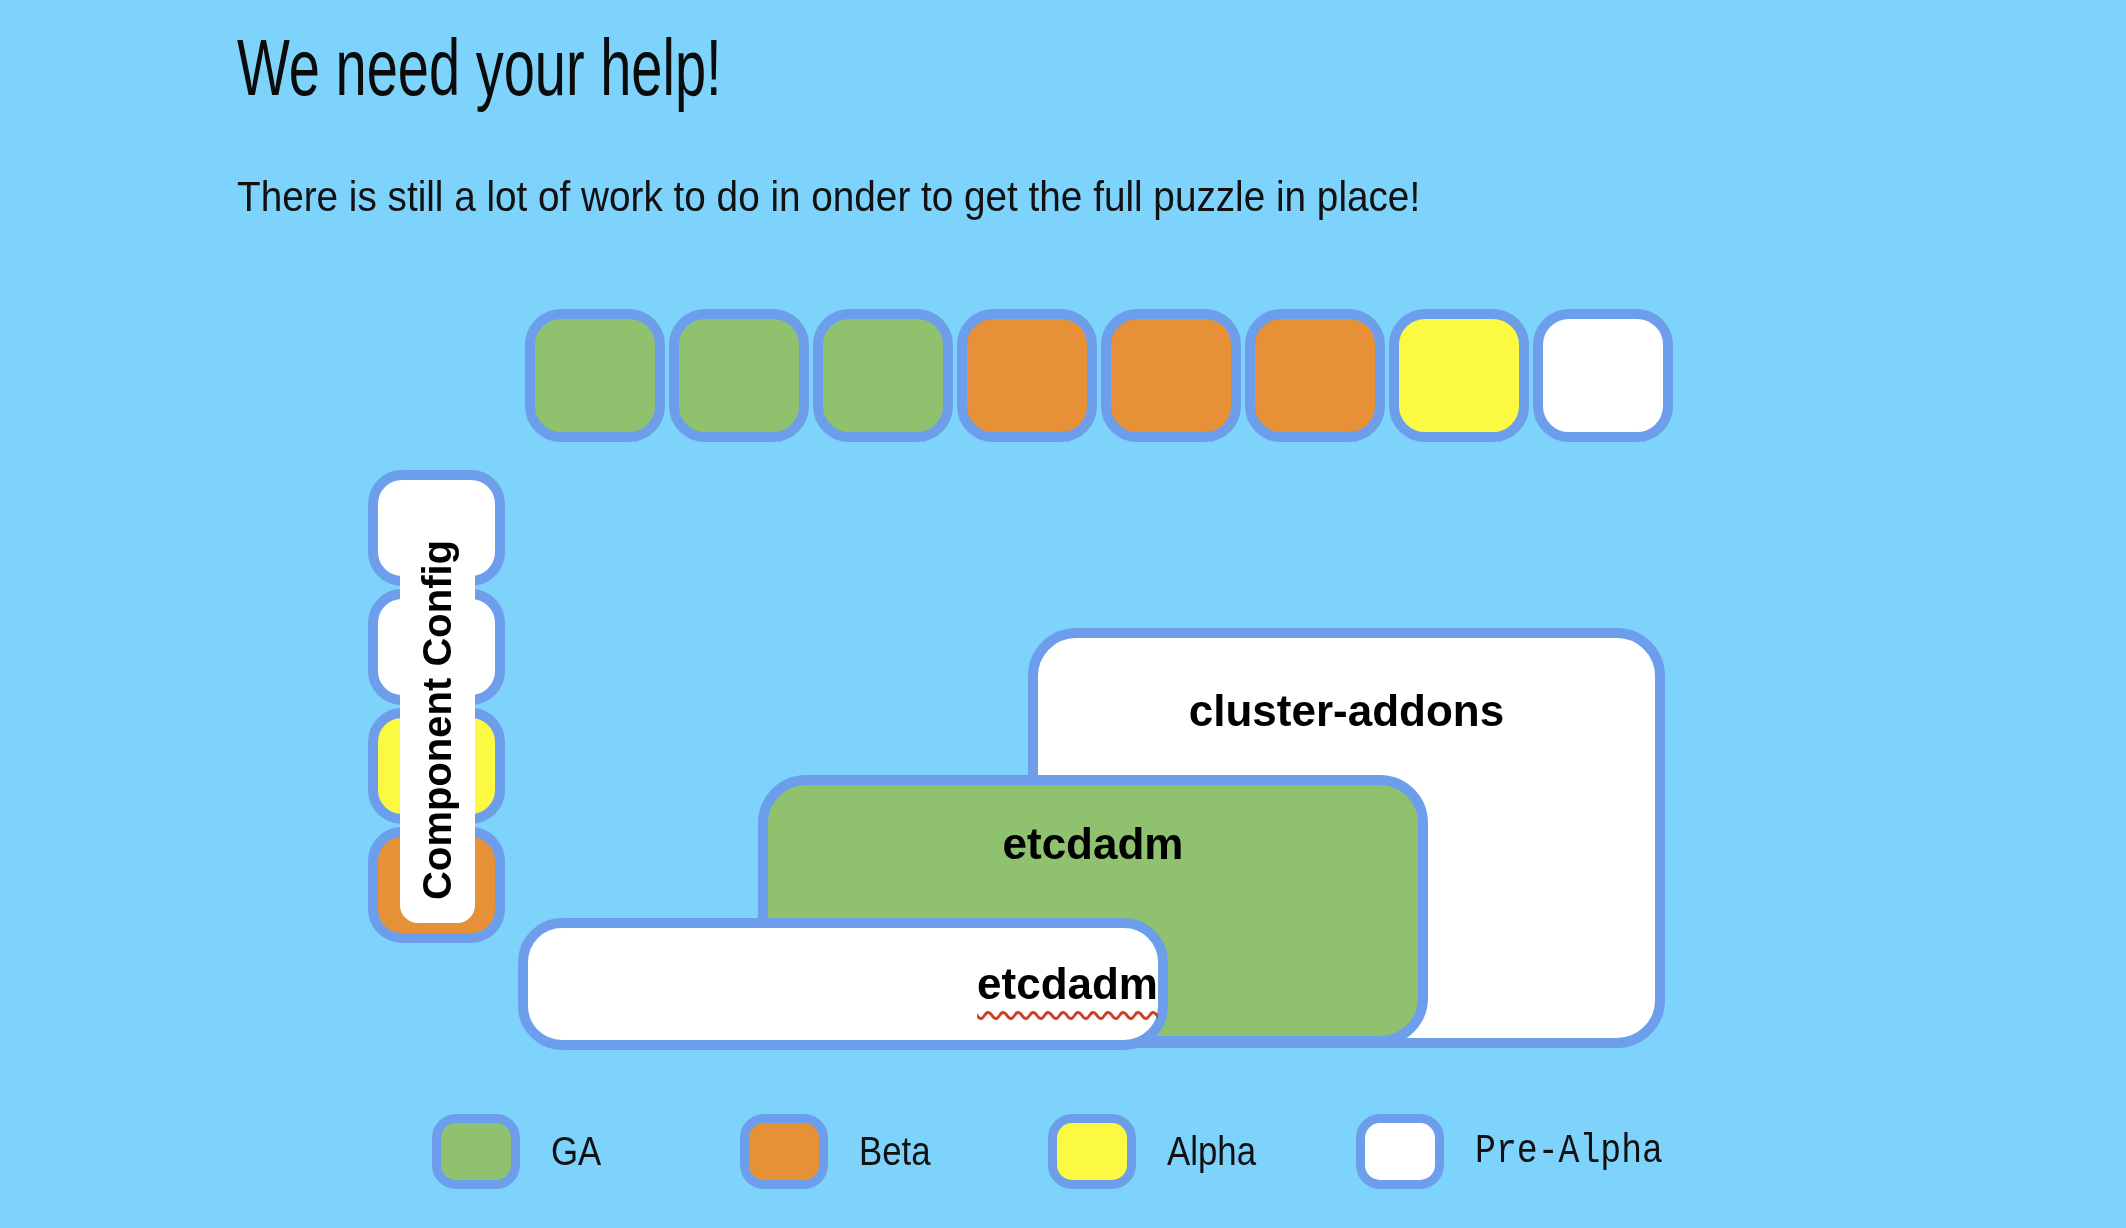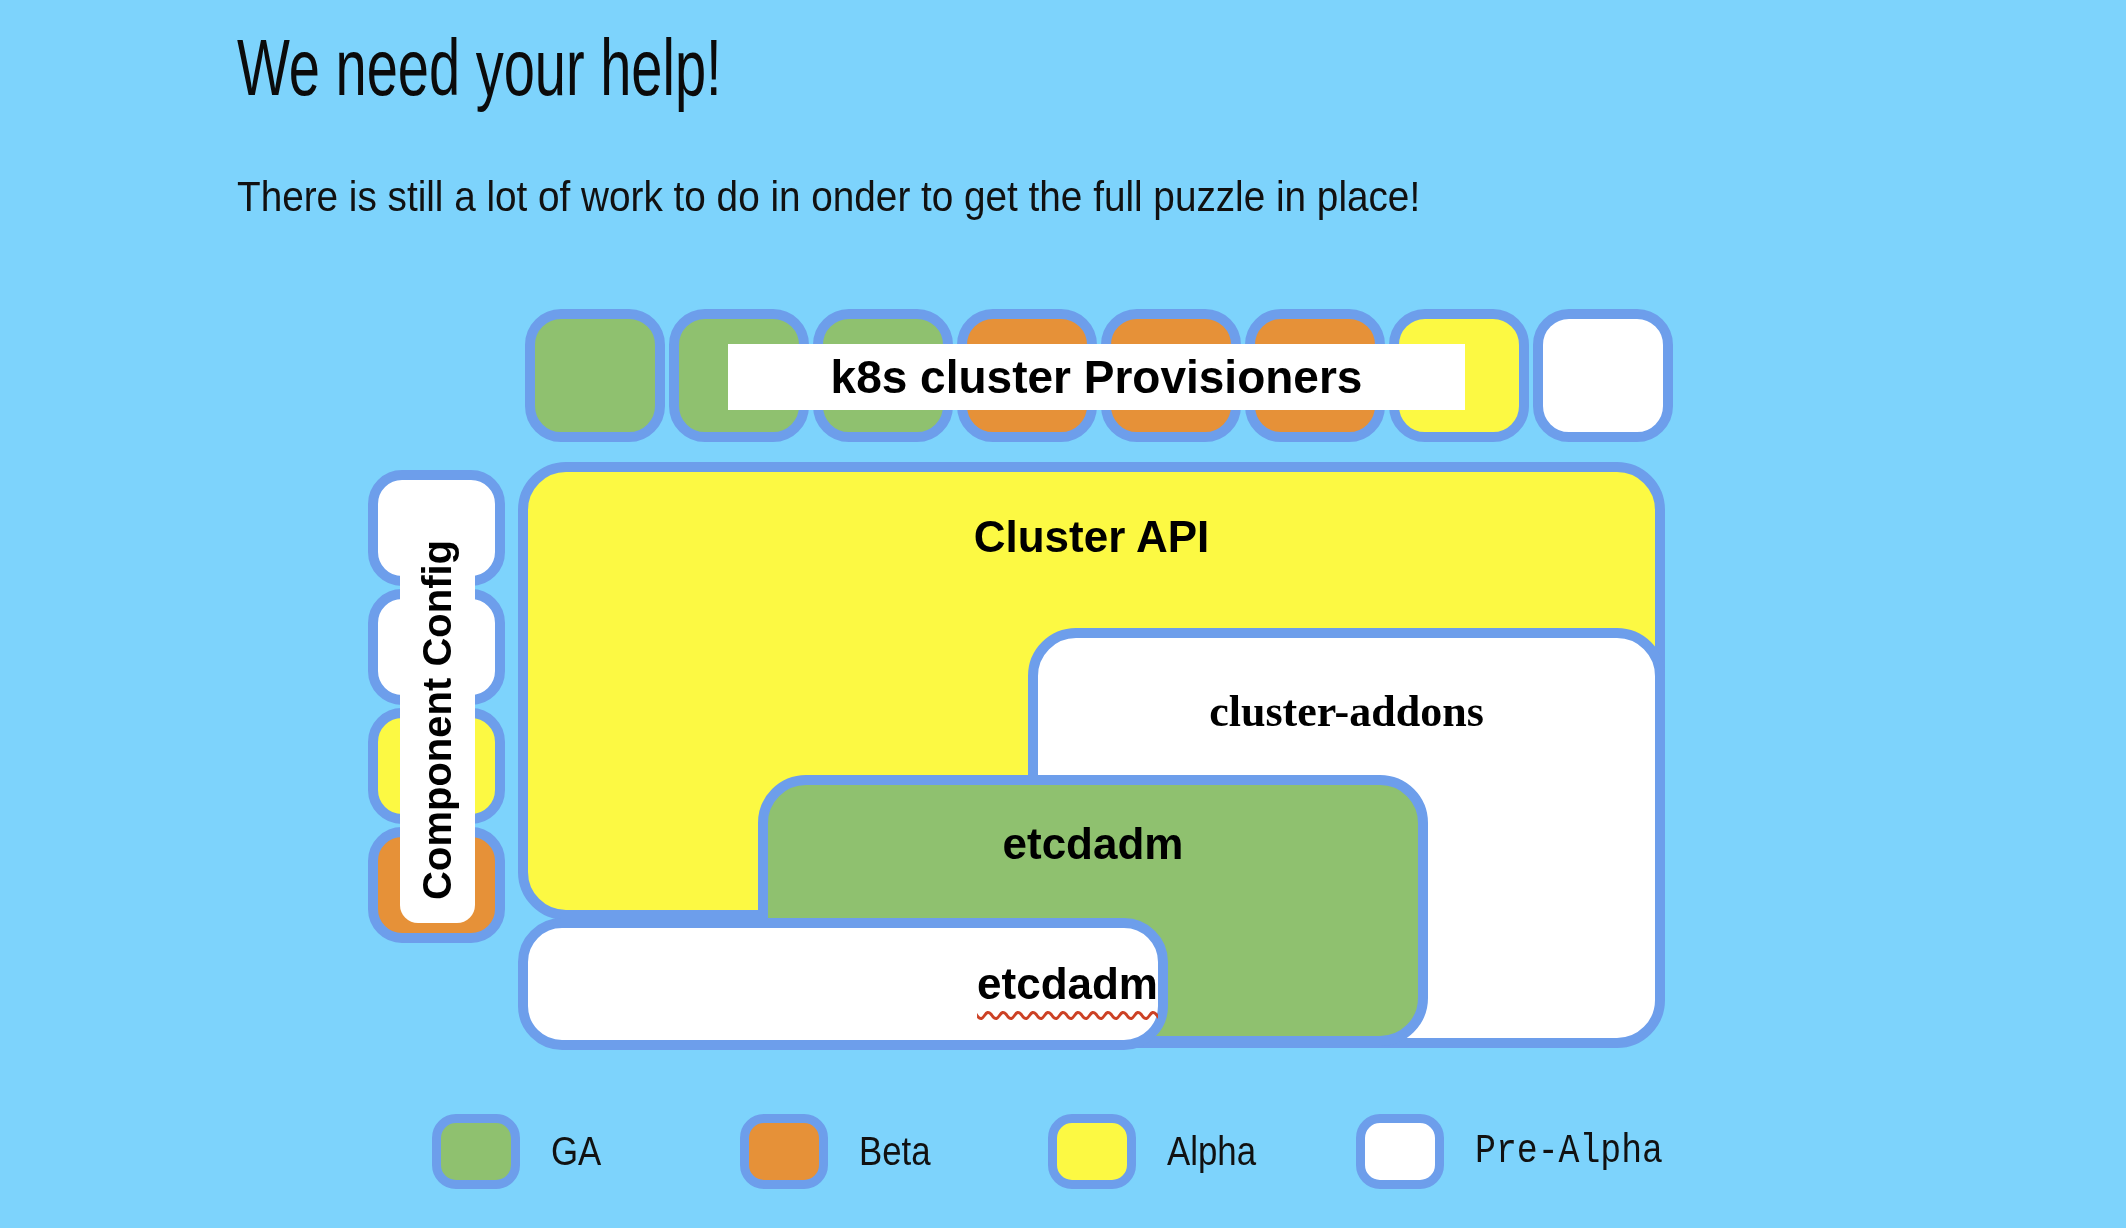--- a/index.html
+++ b/index.html
@@ -192,39 +192,33 @@
   <div class="prov-row" id="prov-row">
       <div class="sq" style="background: rgb(143, 193, 111);"></div>
       <div class="sq" style="background: rgb(143, 193, 111);"></div>
       <div class="sq" style="background: rgb(143, 193, 111);"></div>
       <div class="sq" style="background: rgb(230, 145, 56);"></div>
       <div class="sq" style="background: rgb(230, 145, 56);"></div>
       <div class="sq" style="background: rgb(230, 145, 56);"></div>
       <div class="sq" style="background: rgb(252, 249, 67);"></div>
       <div class="sq" style="background: rgb(255, 255, 255);"></div>
     </div>
-  <div class="prov-label">
-    <span>k8s cluster Provisioners</span>
-  </div>
 
   <div class="cc-col" id="cc-col">
       <div class="sq" style="background: rgb(255, 255, 255);"></div>
       <div class="sq" style="background: rgb(255, 255, 255);"></div>
       <div class="sq" style="background: rgb(252, 249, 67);"></div>
       <div class="sq" style="background: rgb(230, 145, 56);"></div>
     </div>
   <div class="cc-label">
     <span class="vert">Component Config</span>
   </div>
 
-  <div class="box cluster-api" id="box-cluster-api" style="background: rgb(252, 249, 67);">
-    <div class="box-title">Cluster API</div>
-  </div>
-
-  <div class="box cluster-addons" id="box-cluster-addons" style="background: rgb(255, 255, 255); font-family: Liberation Serif, serif;">
+
+  <div class="box cluster-addons" id="box-cluster-addons" style="background: rgb(255, 255, 255);">
     <div class="box-title">cluster-addons</div>
   </div>
 
   <div class="box kubeadm" id="box-kubeadm" style="background: rgb(143, 193, 111);">
     <div class="box-title">etcdadm</div>
   </div>
 
   <div class="box etcdadm" id="box-etcdadm" style="background: rgb(255, 255, 255);">
     <div class="box-title">
       <span class="misspelled">etcdadm</span>

